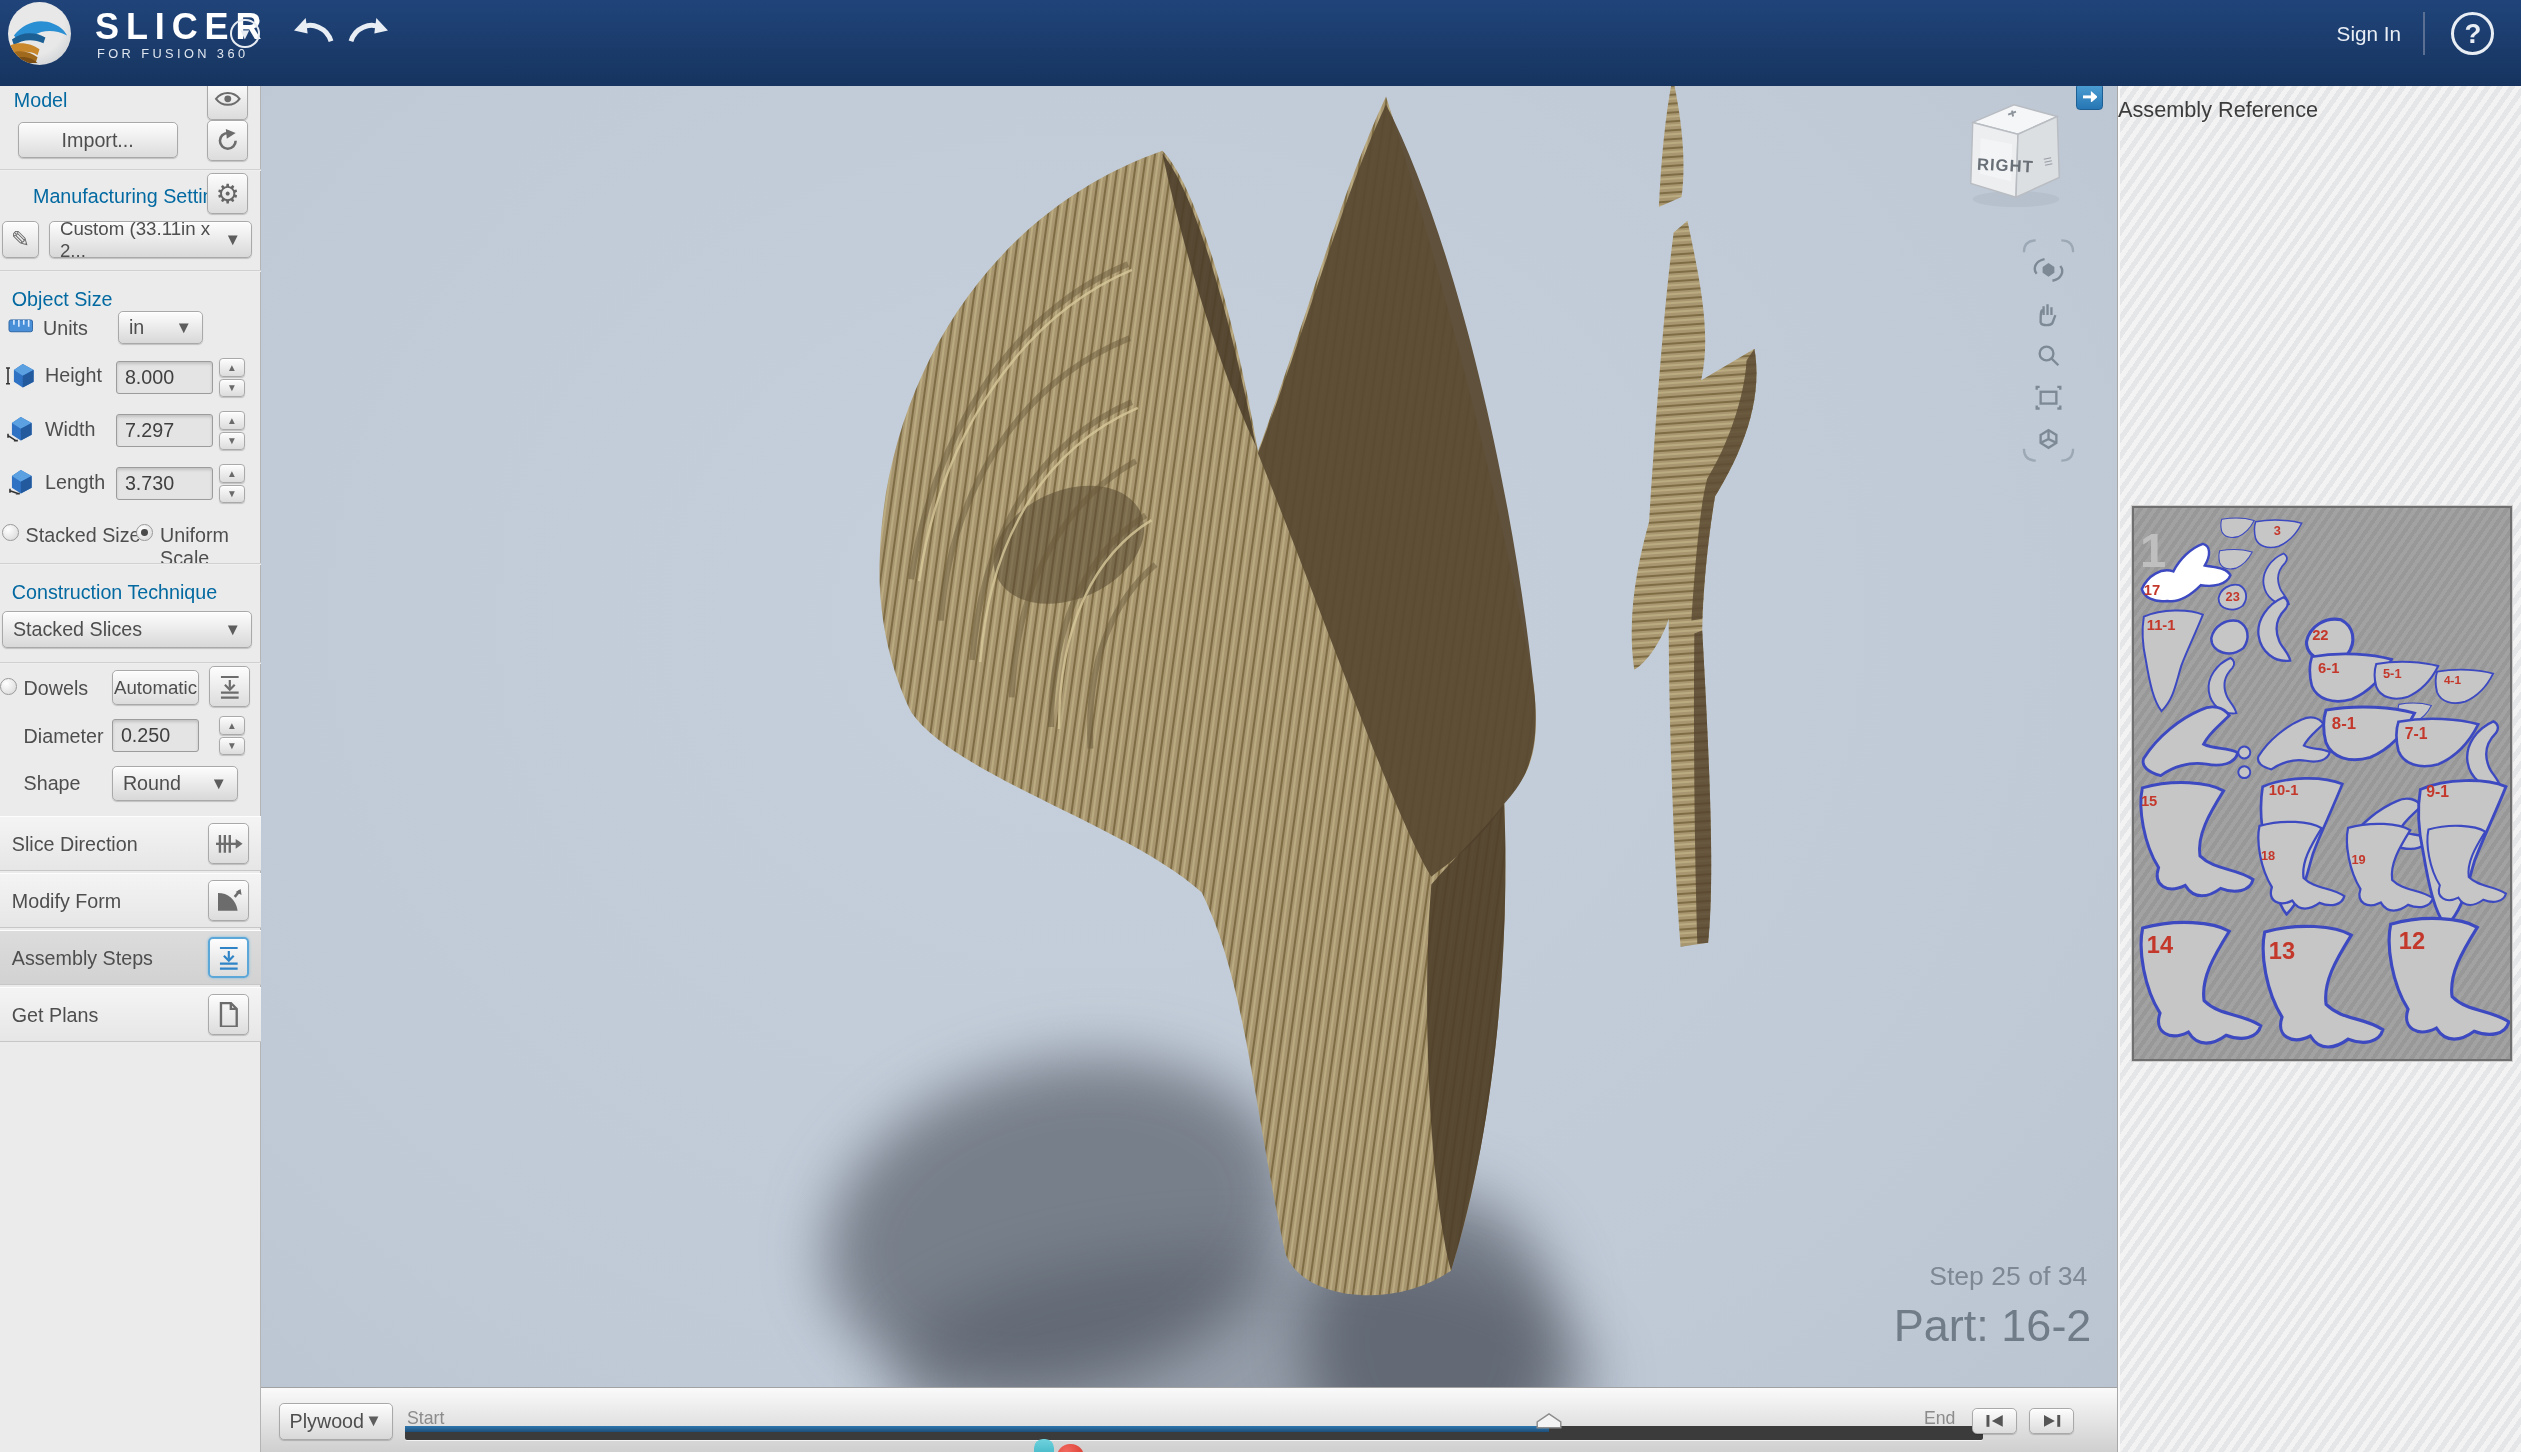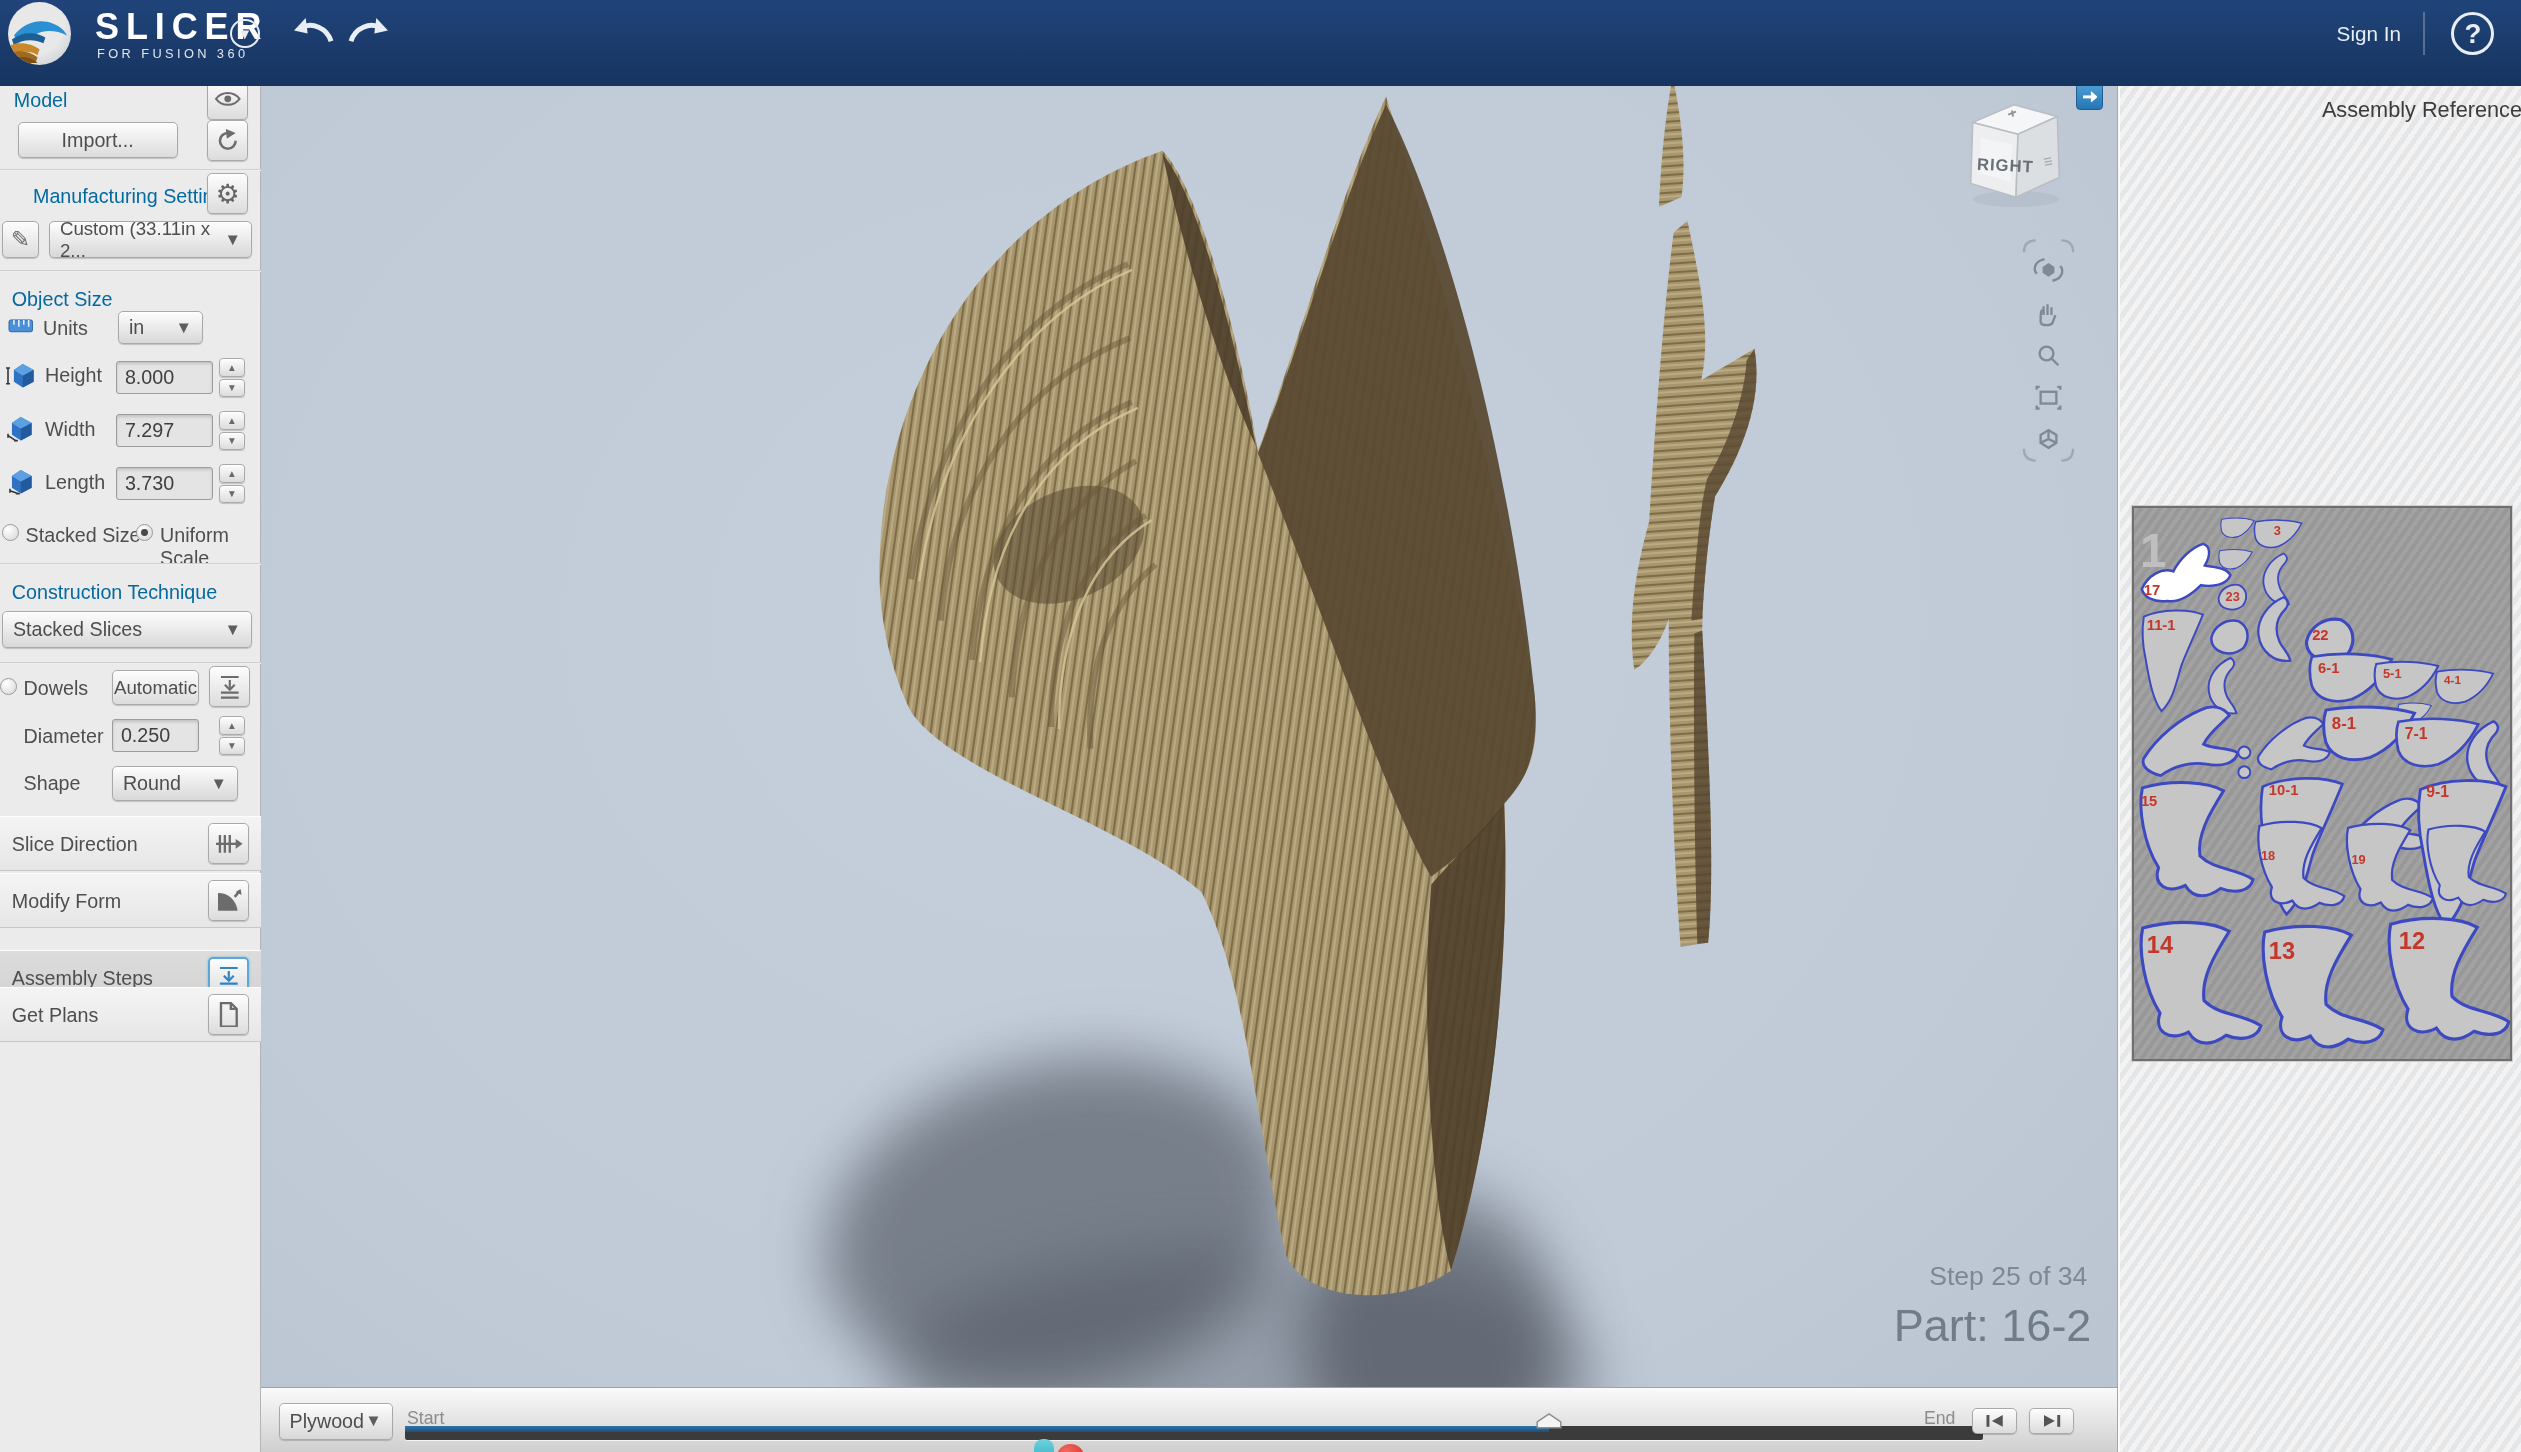--- a/index.html
+++ b/index.html
@@ -45,21 +45,21 @@
   .dropdown .dd-caret { margin-left:auto; color:#5d5d5d; font-size:16.7px; }
   .spinner { position:absolute; width:25.6px; height:39px; display:flex; flex-direction:column; gap:2px; }
   .spinner .btn { flex:1; font-size:9.9px; color:#6a6a6a; border-radius:3.9px; }
   .radio { width:16.7px; height:16.7px; border-radius:50%; border:1px solid #9a9a9a;
     background:radial-gradient(circle at 35% 30%, #fff, #d5d5d5); display:inline-block; position:relative; cursor:pointer;}
   .radio.sel::after { content:""; position:absolute; left:3.9px; top:3.9px; width:6.9px; height:6.9px;
     border-radius:50%; background:#4a4a4a; }
   .sb-row-btn { position:absolute; left:0; width:261px; height:55px;
     background:linear-gradient(#f4f4f4,#e6e6e6); border-top:1px solid #fdfdfd; border-bottom:1px solid #c7c7c7;
     cursor:pointer; }
-  .sb-row-btn.active { background:linear-gradient(#dcdcdc,#d2d2d2);margin-top:20px; }
+  .sb-row-btn.active { background:linear-gradient(#dcdcdc,#d2d2d2); }
   .sb-row-btn .sb-label { position:absolute; left:11.8px; top:15.8px; }
   .sb-row-btn .iconbtn { position:absolute; right:11.8px; top:5.9px; }
   .sb-row-btn.active .iconbtn { border:2px solid #5aa7d8; box-shadow:0 0 3px #7db9e2; }
 
   
   .viewport { position:absolute; left:261px; top:67px; width:1856px; height:1385px;
     background:radial-gradient(ellipse at 45% 40%, #c6d0dc 0%, #c0cad7 70%, #bac4d1 100%); overflow:hidden; }
   .shadow-blob { position:absolute; border-radius:50%; filter:blur(29.6px); background:rgba(58,64,74,.55); }
   .step-text { position:absolute; right:29.6px; top:1194px; color:#7e8895; font-size:26.6px; text-align:right; }
   .part-text { position:absolute; right:25.6px; top:1233px; color:#717c89; font-size:45px; text-align:right; }
@@ -80,21 +80,21 @@
   .marker-pill { position:absolute; top:12.8px; width:19.7px; height:25.6px; border-radius:8.9px;
     background:linear-gradient(#6fd3dd,#2fa9bd); cursor:pointer; }
   .marker-badge { position:absolute; top:17.7px; width:26.6px; height:26.6px; border-radius:50%;
     background:radial-gradient(circle at 35% 30%, #f2695f, #d32f23); color:#fff; font-size:14.8px;
     display:flex; align-items:center; justify-content:center; cursor:pointer; }
 
   
   .refpanel { position:absolute; left:2117px; top:67px; width:405px; height:1385px;
     background:repeating-linear-gradient(125deg,#f3f3f4 0 4.9px,#e5e6e8 4.9px 9.9px);
     border-left:1px solid #a8a8a8; box-shadow:inset 2px 0 0 #fbfbfb; }
-  .ref-title { position:absolute; left:0; top:29.6px; width:100%; text-align:right;
+  .ref-title { position:absolute; left:0; top:29.6px; width:100%; text-align:left;
     color:#3c3c3c; font-size:21.7px; }
   .sheet { position:absolute; left:13.8px; top:439px; width:380px; height:555px;
     background:repeating-linear-gradient(125deg,#a2a2a2 0 3.9px,#989898 3.9px 7.9px);
     border:2px solid #6f6f6f; box-shadow:0 0 0 1px #cfcfcf; }
   .sheet svg { position:absolute; left:0; top:0; }
   .part { fill:#c6c6c6; stroke:#3c49c0; stroke-width:2; }
   .part.white { fill:#ffffff; stroke-width:2.5; }
   .plabel { fill:#c4372b; font-weight:bold; font-family:"Liberation Sans",sans-serif; }
   .sheetnum { fill:#bfbfbf; font-weight:bold; font-family:"Liberation Sans",sans-serif; }
 </style>

